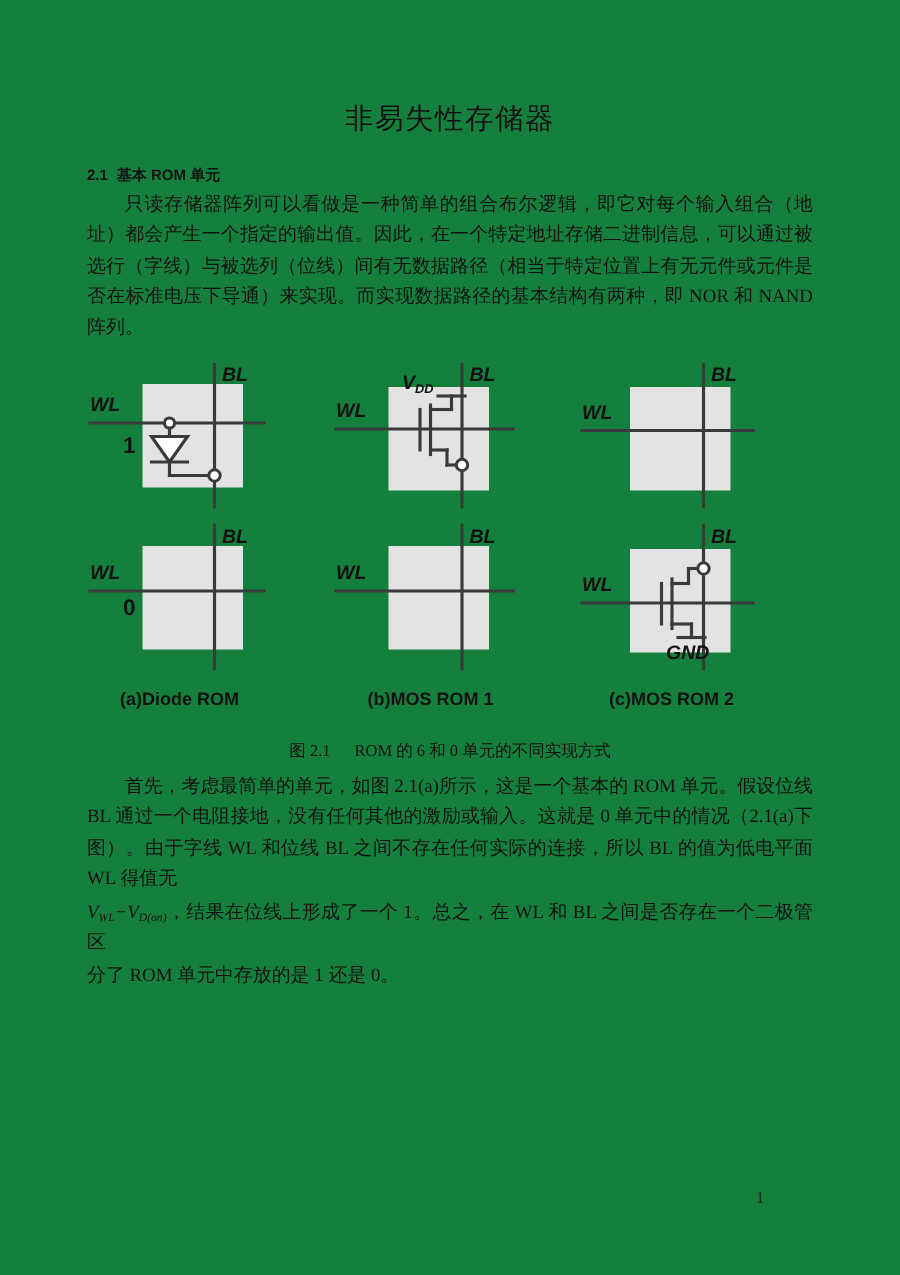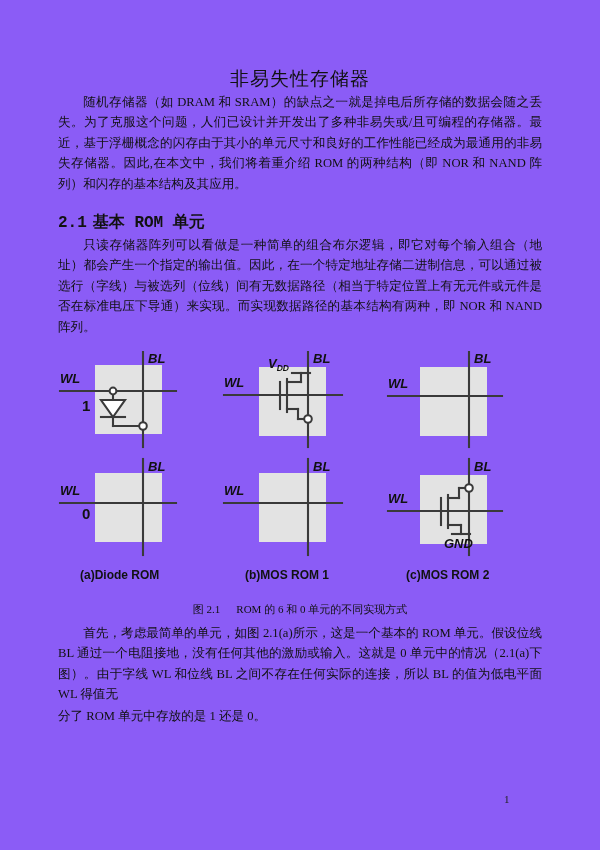--- a/index.html
+++ b/index.html
@@ -4,21 +4,21 @@
 <style>
   html, body {
     margin: 0;
     padding: 0;
     background: #ffffff;
   }
   .page {
     position: relative;
     width: 600px;
     height: 850px;
-    background: #8b5cf6;
+    background: #15803d;
     overflow: hidden;
     font-family: "Liberation Serif", "DejaVu Serif", serif;
     color: #111111;
   }
   .content {
     position: absolute;
     left: 58px;
     top: 0;
     width: 484px;
   }
@@ -36,23 +36,23 @@
 
   
   .h-sec {
     font-family: "Liberation Sans", "DejaVu Sans", sans-serif;
     font-weight: bold;
     font-size: 12.5px;
     margin: 22px 0 4px 0;
   }
   .h-sec .num { margin-right: 6px; }
   .h-sub {
-    font-family: Liberation Mono, monospace;
+    font-family: Liberation Sans, sans-serif;
     font-weight: bold;
-    font-size: 16px;
+    font-size: 10px;
     margin: 18px 0 2px 0;
   }
   .h-sub .num { margin-right: 6px; }
 
   
   p.body {
     font-size: 12.6px;
     line-height: 1.62;
     text-align: justify;
     text-justify: inter-ideograph;
@@ -106,21 +106,20 @@
 </style>
 </head>
 <body>
 
 <div class="page">
 
   <div class="content">
 
     <h1 class="doc-title">非易失性存储器</h1>
 
-    <p class="body">随机存储器（如 DRAM 和 SRAM）的缺点之一就是掉电后所存储的数据会随之丢失。为了克服这个问题，人们已设计并开发出了多种非易失或/且可编程的存储器。最近，基于浮栅概念的闪存由于其小的单元尺寸和良好的工作性能已经成为最通用的非易失存储器。因此,在本文中，我们将着重介绍 ROM 的两种结构（即 NOR 和 NAND 阵列）和闪存的基本结构及其应用。</p>
 
 
     <div class="h-sub">
       <span class="num">2.1</span><span>基本 ROM 单元</span>
     </div>
     <p class="body">只读存储器阵列可以看做是一种简单的组合布尔逻辑，即它对每个输入组合（地址）都会产生一个指定的输出值。因此，在一个特定地址存储二进制信息，可以通过被选行（字线）与被选列（位线）间有无数据路径（相当于特定位置上有无元件或元件是否在标准电压下导通）来实现。而实现数据路径的基本结构有两种，即 NOR 和 NAND 阵列。</p>
 
     <div class="figure">
       <svg width="484" height="250" viewBox="0 0 484 250" xmlns="http://www.w3.org/2000/svg">
         <defs>
@@ -240,20 +239,23 @@
       </svg>
     </div>
 
     <div class="fig-caption">
       <span class="capnum">图 2.1</span><span>ROM 的 6 和 0 单元的不同实现方式</span>
     </div>
 
     <p class="body">首先，考虑最简单的单元，如图 2.1(a)所示，这是一个基本的 ROM 单元。假设位线 BL 通过一个电阻接地，没有任何其他的激励或输入。这就是 0 单元中的情况（2.1(a)下图）。由于字线 WL 和位线 BL 之间不存在任何实际的连接，所以 BL 的值为低电平面 WL 得值无</p>
 
 
+    <p class="body formula-line noindent">
+      <span class="math"><span>V</span><sub>WL</sub></span><span class="math">−</span><span class="math"><span>V</span><sub>D(on)</sub></span><span>，结果在位线上形成了一个 1。总之，在 WL 和 BL 之间是否存在一个二极管区</span>
+    </p>
 
     <p class="body formula-line noindent">分了 ROM 单元中存放的是 1 还是 0。</p>
 
   </div>
 
   <div class="page-number">1</div>
 
 </div>
 
 </body></html>

